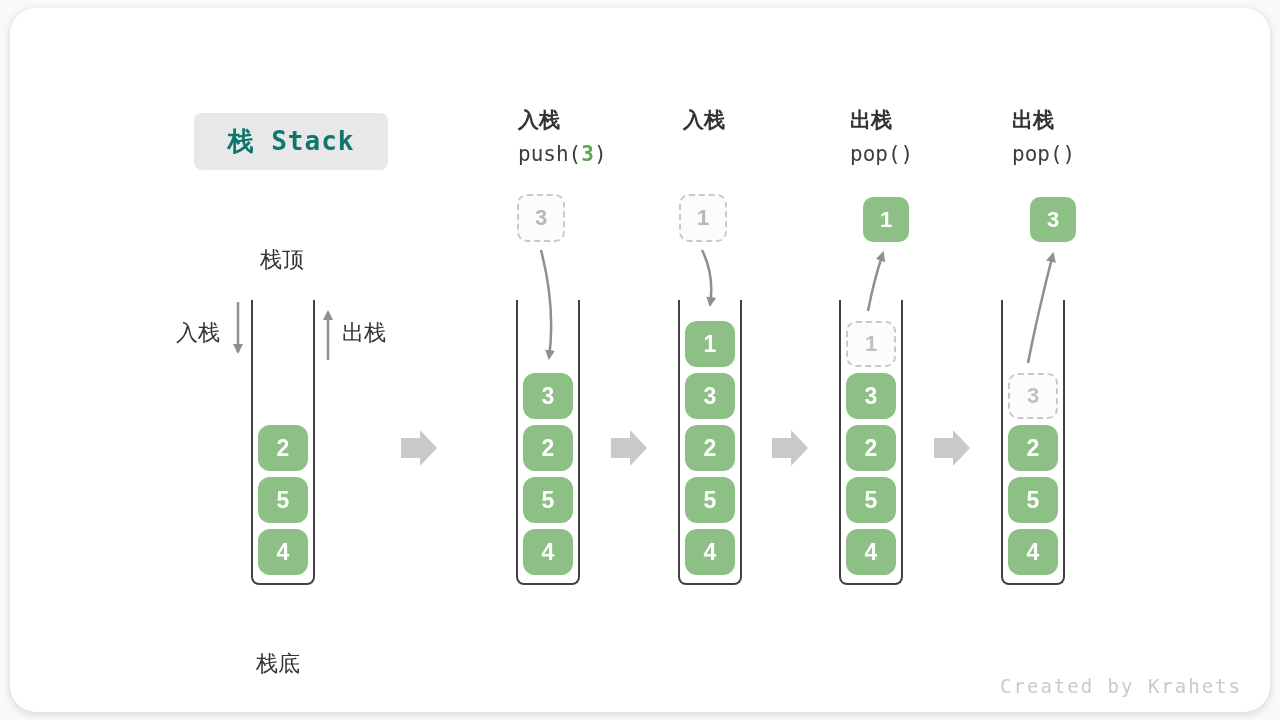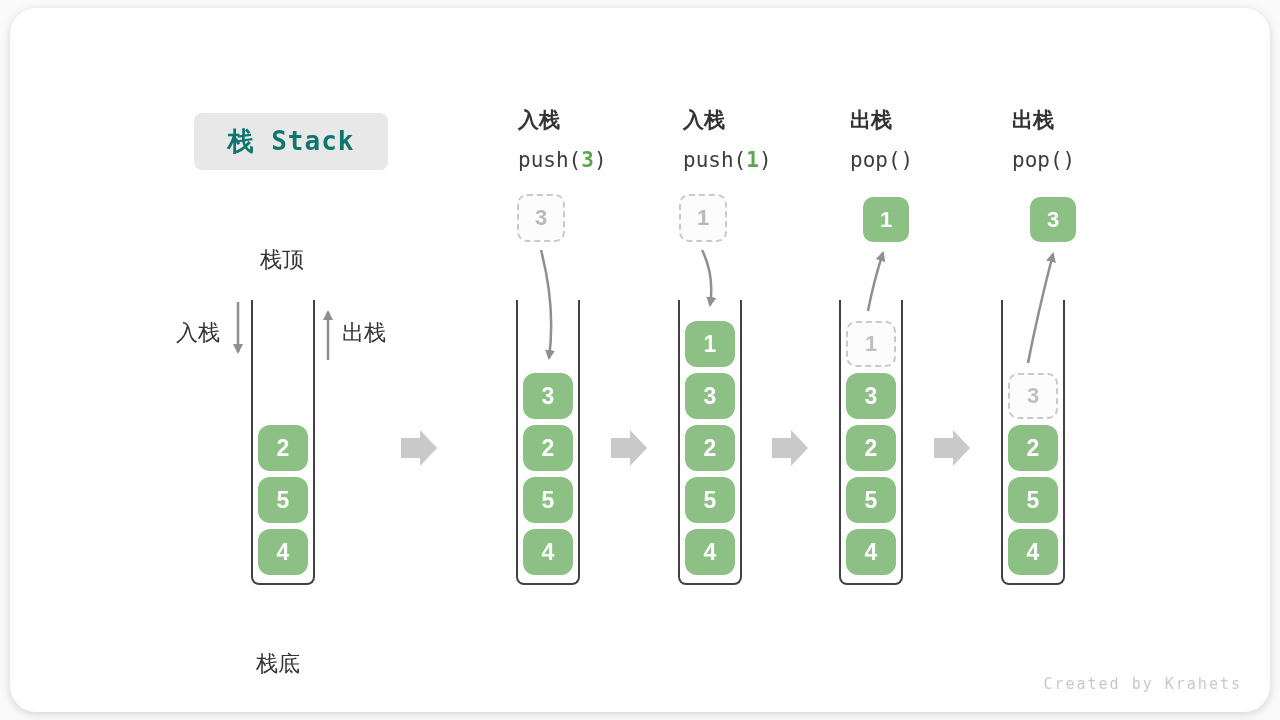--- a/index.html
+++ b/index.html
@@ -31,21 +31,21 @@
     font-size: 26px;
     color: #0f766e;
     letter-spacing: 1px;
   }
 
   .col-header { top: 98px; width: 160px; }
   .col-header .cn {
     font-size: 21px; font-weight: bold; color: #333333; line-height: 28px;
   }
   .col-header .code {
-    margin-top: 13px;
+    margin-top: 7px;
     font-family: "DejaVu Sans Mono", monospace;
     font-size: 21px; color: #3d3d3d; line-height: 26px;
   }
   .col-header .code .arg { color: #5da651; font-weight: bold; }
 
   .well {
     top: 292px;
     width: 60px; height: 283px;
     border: 2px solid #424242;
     border-top: none;
@@ -95,21 +95,21 @@
   .sx0 { left: 248px; } .sx1 { left: 513px; } .sx2 { left: 675px; }
   .sx3 { left: 836px; } .sx4 { left: 998px; }
 
   .side-label {
     font-size: 22px; font-weight: normal; color: #333333;
   }
 
   .watermark {
     right: 28px; top: 667px;
     font-family: "DejaVu Sans Mono", monospace;
-    font-size: 15px;
+    font-size: 19px;
     color: #c9c9c9;
     letter-spacing: 2px;
   }
 
   svg.overlay { position: absolute; left: 0; top: 0; pointer-events: none; }
 </style>
 </head>
 <body>
 
 <div class="card">
@@ -117,21 +117,20 @@
   <div class="abs title-box">
     <span>栈 Stack</span>
   </div>
 
   <div class="abs col-header" style="left:508px">
     <div class="cn">入栈</div>
     <div class="code"><span>push(</span><span class="arg">3</span><span>)</span></div>
   </div>
   <div class="abs col-header" style="left:673px">
     <div class="cn">入栈</div>
-    <div class="code"><span>push(</span><span class="arg">1</span><span>)</span></div>
   </div>
   <div class="abs col-header" style="left:840px">
     <div class="cn">出栈</div>
     <div class="code"><span>pop(</span><span class="arg"></span><span>)</span></div>
   </div>
   <div class="abs col-header" style="left:1002px">
     <div class="cn">出栈</div>
     <div class="code"><span>pop(</span><span class="arg"></span><span>)</span></div>
   </div>
 

